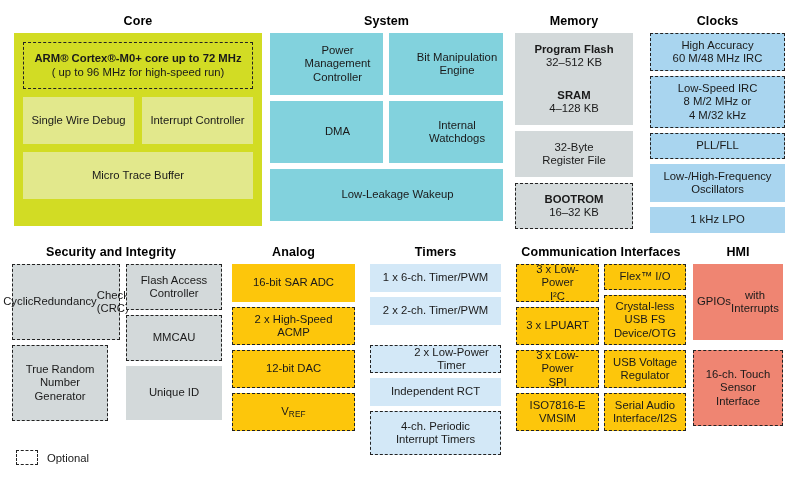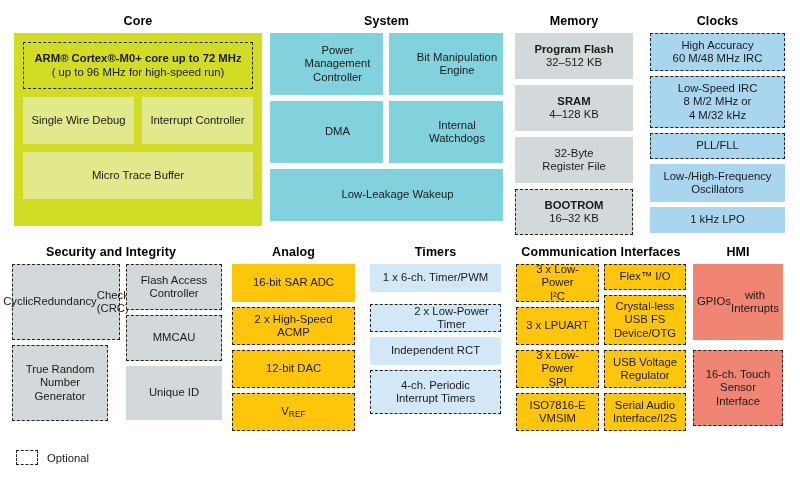--- a/index.html
+++ b/index.html
@@ -76,21 +76,21 @@
     </div>
   </div>
 
   <div class="col" style="left:515px;top:14px;width:118px;">
     <div class="col-title">Memory</div>
     <div>
       <div class="blk grey" style="width:118px;height:46px;flex-direction:column;">
         <div style="font-weight:bold;">Program Flash</div>
         <div>32–512 KB</div>
       </div>
-      <div class="blk grey" style="width:118px;height:46px;margin-top:6px;flex-direction:column;">
+      <div class="blk grey" style="width:118px;height:46px;flex-direction:column;">
         <div style="font-weight:bold;">SRAM</div>
         <div>4–128 KB</div>
       </div>
       <div class="blk grey" style="width:118px;height:46px;margin-top:6px;flex-direction:column;">
         <div>32-Byte</div>
         <div>Register File</div>
       </div>
       <div class="blk grey dash" style="width:118px;height:46px;margin-top:6px;flex-direction:column;">
         <div style="font-weight:bold;">BOOTROM</div>
         <div>16–32 KB</div>
@@ -154,21 +154,22 @@
       <div class="blk yellow dash" style="width:123px;height:38px;margin-top:5px;">
         <span class="nowrap"><span>V</span><sub>REF</sub></span>
       </div>
     </div>
   </div>
 
   <div class="col" style="left:370px;top:245px;width:131px;">
     <div class="col-title">Timers</div>
     <div>
       <div class="blk lblue" style="width:131px;height:28px;">1 x 6-ch. Timer/PWM</div>
-      <div class="blk lblue dash" style="width:131px;height:28px;margin-top:12px;padding-left:36px;">2 x Low-Power Timer</div>
+      <div class="blk lblue" style="width:131px;height:28px;margin-top:5px;">2 x 2-ch. Timer/PWM</div>
+      <div class="blk lblue dash" style="width:131px;height:28px;margin-top:20px;padding-left:36px;">2 x Low-Power Timer</div>
       <div class="blk lblue" style="width:131px;height:28px;margin-top:5px;">Independent RCT</div>
       <div class="blk lblue dash" style="width:131px;height:44px;margin-top:5px;flex-direction:column;">
         <div>4-ch. Periodic</div>
         <div>Interrupt Timers</div>
       </div>
     </div>
   </div>
 
   <div class="col" style="left:516px;top:245px;width:170px;">
     <div class="col-title">Communication Interfaces</div>

